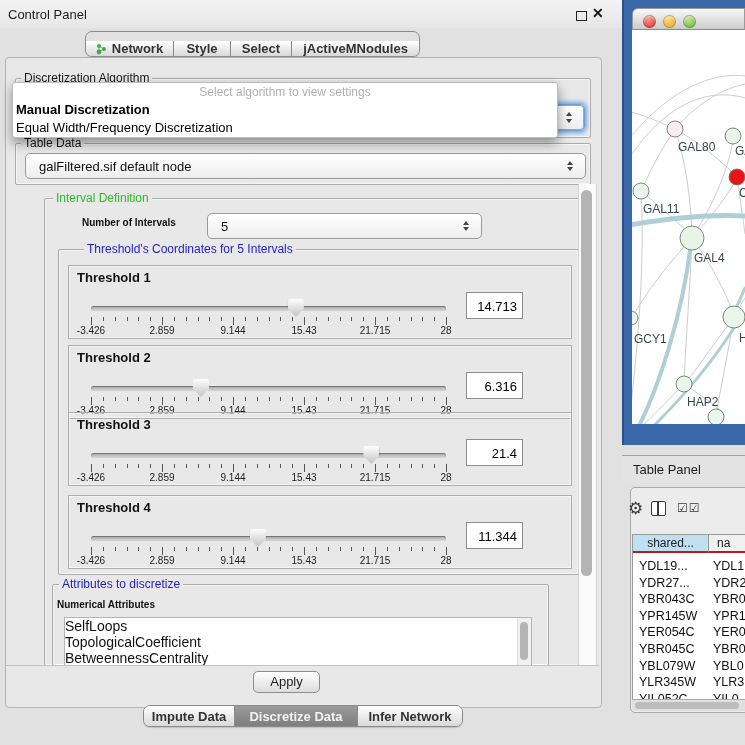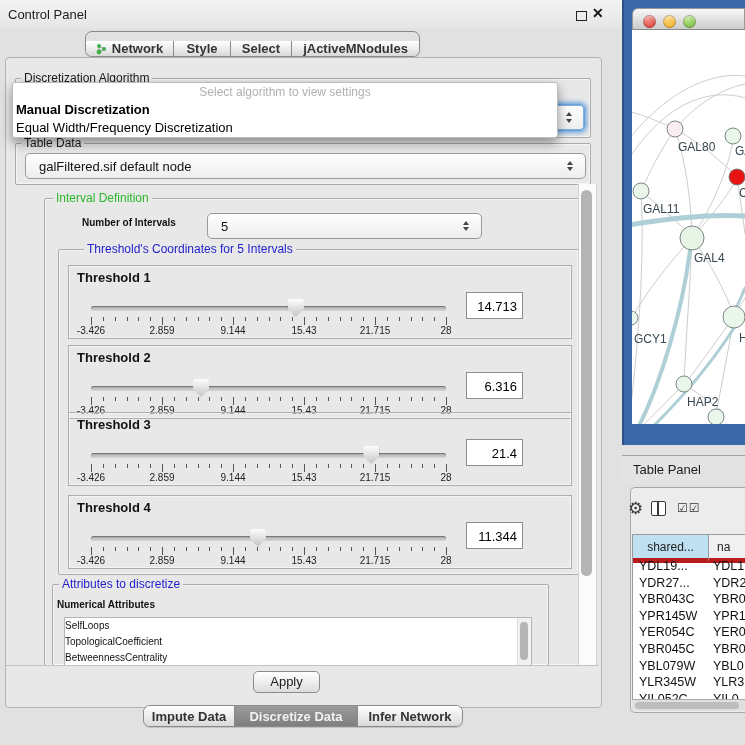--- a/index.html
+++ b/index.html
@@ -57,21 +57,21 @@
           clip-path:polygon(8% 0,92% 0,100% 10%,100% 55%,50% 100%,0 55%,0 10%);
           filter:drop-shadow(0 0 1px rgba(0,0,0,.75));}
   .tick{position:absolute;top:51px;width:1px;height:4px;background:#555;}
   .tick.major{height:8px;}
   .ticklabel{position:absolute;top:59px;transform:translateX(-50%);font-size:10px;color:#1d1d1d;white-space:nowrap;}
   .valbox{position:absolute;left:397px;top:26px;width:57px;height:27px;background:#fff;border:1px solid #8d8d8d;
           font-size:13px;text-align:right;line-height:27px;padding-right:5px;box-sizing:border-box;color:#000;}
 
   
   .attrlist{left:64px;top:617px;width:466px;height:47px;background:#fff;border:1px solid #b5b5b5;overflow:hidden;}
-  .listitem{padding-left:0;font-size:10px;line-height:16px;color:#111;white-space:nowrap;}
+  .listitem{padding-left:0;font-size:14px;line-height:16px;color:#111;white-space:nowrap;}
   .attrlist .lsb{position:absolute;right:0;top:0;width:13px;height:47px;background:#f1f1f1;border-left:1px solid #ddd;}
   .attrlist .lsb .th{position:absolute;left:2px;top:4px;width:8px;height:38px;background:#b5b5b5;border-radius:4px;}
 
   
   .vtrack{left:578px;top:184px;width:17px;height:481px;background:#fbfbfb;border-left:1px solid #d2d2d2;border-right:1px solid #d2d2d2;}
   .vthumb{left:581px;top:190px;width:11px;height:386px;background:#b4b4b4;border-radius:6px;}
 
   .applystrip{left:6px;top:665px;width:593px;height:40px;border-top:1px solid #c2c2c2;background:#e8e8e8;border-radius:0 0 4px 4px;}
   .btn{border:1px solid #8c8c8c;border-radius:5px;background:linear-gradient(#ffffff,#dcdcdc);
        font-size:13px;color:#222;text-align:center;}
@@ -92,22 +92,22 @@
 
   .tpheader{left:622px;top:455px;width:123px;height:27px;background:#e3e3e3;border-top:1px solid #a2a2a2;}
   .tptitle{left:11px;top:6px;font-size:13px;color:#1c1c1c;position:absolute;}
   .tpanel{left:630px;top:487px;width:120px;height:224px;background:#ececec;border:1px solid #a8a8a8;border-radius:5px 0 0 5px;}
   .gear{font-size:17px;color:#3a3a3a;line-height:17px;}
   .colicon{width:13px;height:13px;background:#fff;border:1.5px solid #3a3a3a;border-radius:2px;position:relative;}
   .colicon:before{content:"";position:absolute;left:5px;top:0;width:1.5px;height:13px;background:#3a3a3a;}
   .cbicon{font-size:12px;color:#333;letter-spacing:1px;}
 
   .tablewrap{left:632px;top:534px;width:113px;height:176px;overflow:hidden;background:#fff;border:1px solid #9a9a9a;border-right:none;box-sizing:border-box;}
-  .thead{position:absolute;left:0;top:0;height:28px;font-size:12px;color:#222;display:flex;align-items:center;justify-content:center;
-         border-right:1px solid #9a9a9a;border-bottom:5px solid #b91c1c;box-sizing:border-box;}
+  .thead{position:absolute;left:0;top:0;height:18px;font-size:12px;color:#222;display:flex;align-items:center;justify-content:center;
+         border-right:1px solid #9a9a9a;border-bottom:2px solid #b91c1c;box-sizing:border-box;}
   .h1{width:76px;background:#bfe0f0;}
   .h2{left:76px;width:60px;background:#f0f0f0;justify-content:flex-start;padding-left:8px;}
   .trows{position:absolute;left:0;top:23px;width:113px;}
   .trow{position:absolute;left:0;height:17px;width:140px;}
   .tcell{position:absolute;font-size:12.5px;color:#111;line-height:17px;white-space:nowrap;}
   .c1{left:6px;}
   .c2{left:80px;}
   .hsb{left:632px;top:699px;width:113px;height:11px;background:#e0e0e0;border-top:1px solid #aaa;}
   .hsb .th{position:absolute;left:3px;top:2px;width:104px;height:7px;background:#bdbdbd;border-radius:4px;}
 </style>

